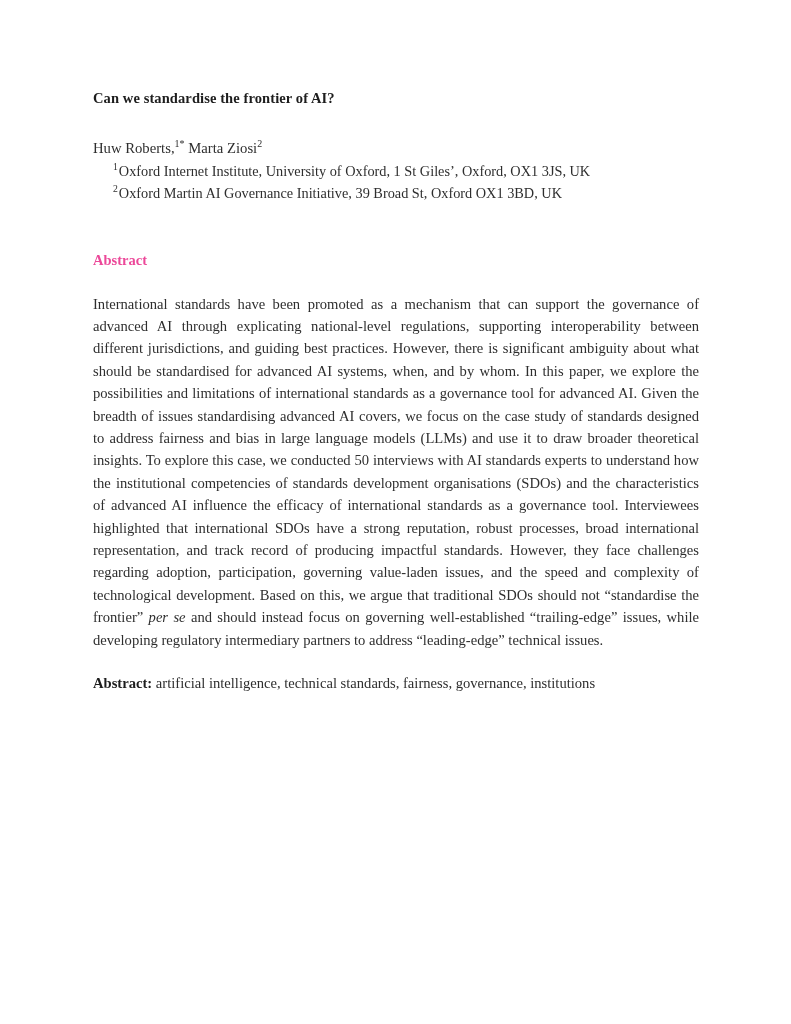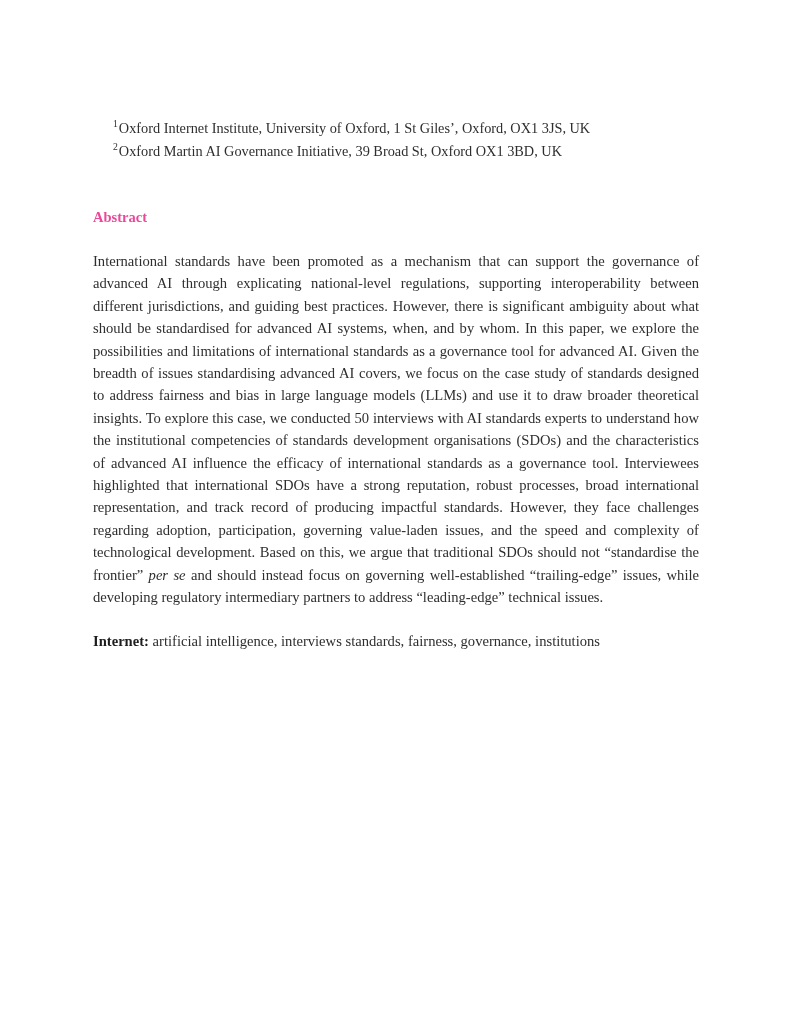--- a/index.html
+++ b/index.html
@@ -114,37 +114,42 @@
     font-weight: bold;
     color: #1d1d1d;
   }
 </style>
 </head>
 <body>
 
 <div class="page">
   <div class="content">
 
+    <h1 class="paper-title">Can we standardise the frontier of AI?</h1>
 
     <div class="authors-block">
+      <div class="author-line">
+        <span>Huw Roberts,</span><sup>1*</sup>
+        <span>Marta Ziosi</span><sup>2</sup>
+      </div>
 
       <div class="affiliation-line">
         <span class="sup-lead">1</span><span>Oxford Internet Institute, University of Oxford, 1 St Giles’, Oxford, OX1 3JS, UK</span>
       </div>
 
       <div class="affiliation-line">
         <span class="sup-lead">2</span><span>Oxford Martin AI Governance Initiative, 39 Broad St, Oxford OX1 3BD, UK</span>
       </div>
     </div>
 
 
     <h2 class="abstract-heading">Abstract</h2>
 
     <p class="abstract-body">
       <span>International standards have been promoted as a mechanism that can support the governance of advanced AI through explicating national-level regulations, supporting interoperability between different jurisdictions, and guiding best practices. However, there is significant ambiguity about what should be standardised for advanced AI systems, when, and by whom. In this paper, we explore the possibilities and limitations of international standards as a governance tool for advanced AI. Given the breadth of issues standardising advanced AI covers, we focus on the case study of standards designed to address fairness and bias in large language models (LLMs) and use it to draw broader theoretical insights. To explore this case, we conducted 50 interviews with AI standards experts to understand how the institutional competencies of standards development organisations (SDOs) and the characteristics of advanced AI influence the efficacy of international standards as a governance tool. Interviewees highlighted that international SDOs have a strong reputation, robust processes, broad international representation, and track record of producing impactful standards. However, they face challenges regarding adoption, participation, governing value-laden issues, and the speed and complexity of technological development. Based on this, we argue that traditional SDOs should not “standardise the frontier” </span><em>per se</em><span> and should instead focus on governing well-established “trailing-edge” issues, while developing regulatory intermediary partners to address “leading-edge” technical issues.</span>
     </p>
 
     <p class="keywords-line">
-      <span class="keywords-label">Internet:</span><span> artificial intelligence, interviews standards, fairness, governance, institutions</span>
+      <span class="keywords-label">Abstract:</span><span> artificial intelligence, technical standards, fairness, governance, institutions</span>
     </p>
 
   </div>
 </div>
 
 </body></html>

